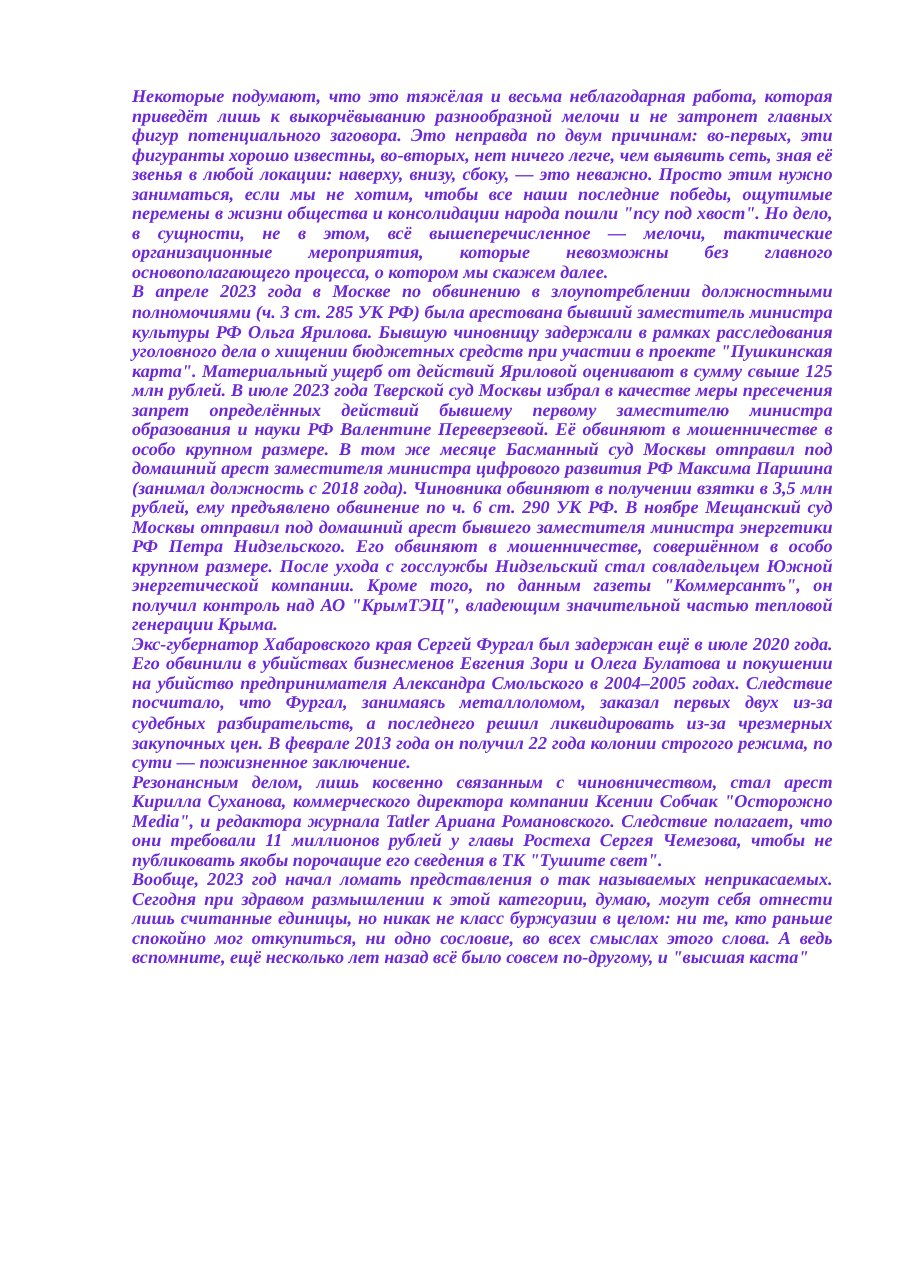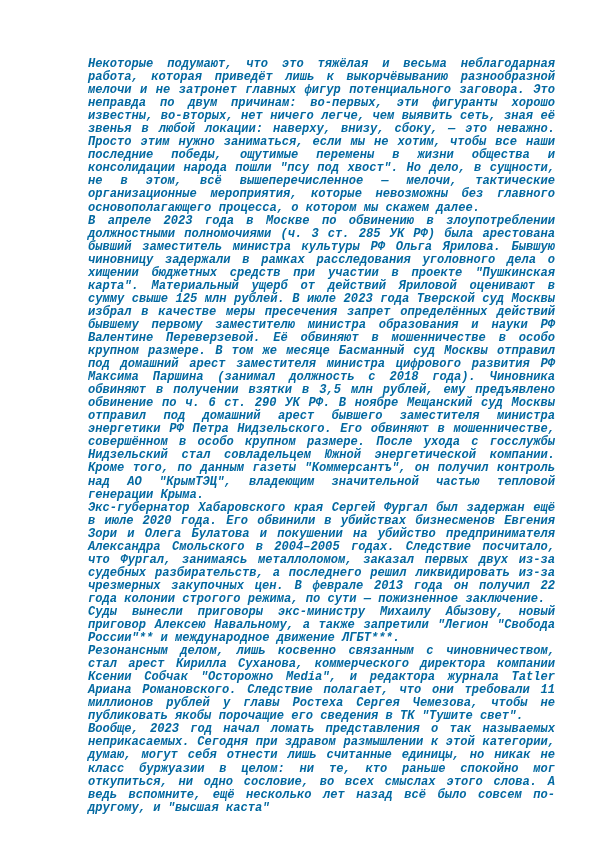--- a/index.html
+++ b/index.html
@@ -11,37 +11,36 @@
       width: 600px;
       height: 850px;
       position: relative;
       overflow: hidden;
     }
     .page {
       position: absolute;
       left: 88px;
       top: 58px;
       width: 467px;
-      font-family: Liberation Mono, monospace;
+      font-family: Liberation Serif, serif;
       font-style: italic;
       font-weight: bold;
       font-size: 12.1px;
       line-height: 13.05px;
-      color: #0369a1;
+      color: #6d28d9;
       text-align: justify;
     }
     .para {
       margin: 0;
       padding: 0;
       text-align: justify;
     }
   </style>
 </head>
 <body>
 
 <div class="page">
   <p class="para">Некоторые подумают, что это тяжёлая и весьма неблагодарная работа, которая приведёт лишь к выкорчёвыванию разнообразной мелочи и не затронет главных фигур потенциального заговора. Это неправда по двум причинам: во-первых, эти фигуранты хорошо известны, во-вторых, нет ничего легче, чем выявить сеть, зная её звенья в любой локации: наверху, внизу, сбоку, — это неважно. Просто этим нужно заниматься, если мы не хотим, чтобы все наши последние победы, ощутимые перемены в жизни общества и консолидации народа пошли "псу под хвост". Но дело, в сущности, не в этом, всё вышеперечисленное — мелочи, тактические организационные мероприятия, которые невозможны без главного основополагающего процесса, о котором мы скажем далее.</p>
   <p class="para">В апреле 2023 года в Москве по обвинению в злоупотреблении должностными полномочиями (ч. 3 ст. 285 УК РФ) была арестована бывший заместитель министра культуры РФ Ольга Ярилова. Бывшую чиновницу задержали в рамках расследования уголовного дела о хищении бюджетных средств при участии в проекте "Пушкинская карта". Материальный ущерб от действий Яриловой оценивают в сумму свыше 125 млн рублей. В июле 2023 года Тверской суд Москвы избрал в качестве меры пресечения запрет определённых действий бывшему первому заместителю министра образования и науки РФ Валентине Переверзевой. Её обвиняют в мошенничестве в особо крупном размере. В том же месяце Басманный суд Москвы отправил под домашний арест заместителя министра цифрового развития РФ Максима Паршина (занимал должность с 2018 года). Чиновника обвиняют в получении взятки в 3,5 млн рублей, ему предъявлено обвинение по ч. 6 ст. 290 УК РФ. В ноябре Мещанский суд Москвы отправил под домашний арест бывшего заместителя министра энергетики РФ Петра Нидзельского. Его обвиняют в мошенничестве, совершённом в особо крупном размере. После ухода с госслужбы Нидзельский стал совладельцем Южной энергетической компании. Кроме того, по данным газеты "Коммерсантъ", он получил контроль над АО "КрымТЭЦ", владеющим значительной частью тепловой генерации Крыма.</p>
   <p class="para">Экс-губернатор Хабаровского края Сергей Фургал был задержан ещё в июле 2020 года. Его обвинили в убийствах бизнесменов Евгения Зори и Олега Булатова и покушении на убийство предпринимателя Александра Смольского в 2004–2005 годах. Следствие посчитало, что Фургал, занимаясь металлоломом, заказал первых двух из-за судебных разбирательств, а последнего решил ликвидировать из-за чрезмерных закупочных цен. В феврале 2013 года он получил 22 года колонии строгого режима, по сути — пожизненное заключение.</p>
-  <p class="para">Суды вынесли приговоры экс-министру Михаилу Абызову, новый приговор Алексею Навальному, а также запретили "Легион "Свобода России"** и международное движение ЛГБТ***.</p>
   <p class="para">Резонансным делом, лишь косвенно связанным с чиновничеством, стал арест Кирилла Суханова, коммерческого директора компании Ксении Собчак "Осторожно Media", и редактора журнала Tatler Ариана Романовского. Следствие полагает, что они требовали 11 миллионов рублей у главы Ростеха Сергея Чемезова, чтобы не публиковать якобы порочащие его сведения в ТК "Тушите свет".</p>
   <p class="para">Вообще, 2023 год начал ломать представления о так называемых неприкасаемых. Сегодня при здравом размышлении к этой категории, думаю, могут себя отнести лишь считанные единицы, но никак не класс буржуазии в целом: ни те, кто раньше спокойно мог откупиться, ни одно сословие, во всех смыслах этого слова. А ведь вспомните, ещё несколько лет назад всё было совсем по-другому, и "высшая каста"</p>
 </div>
 
 </body></html>

